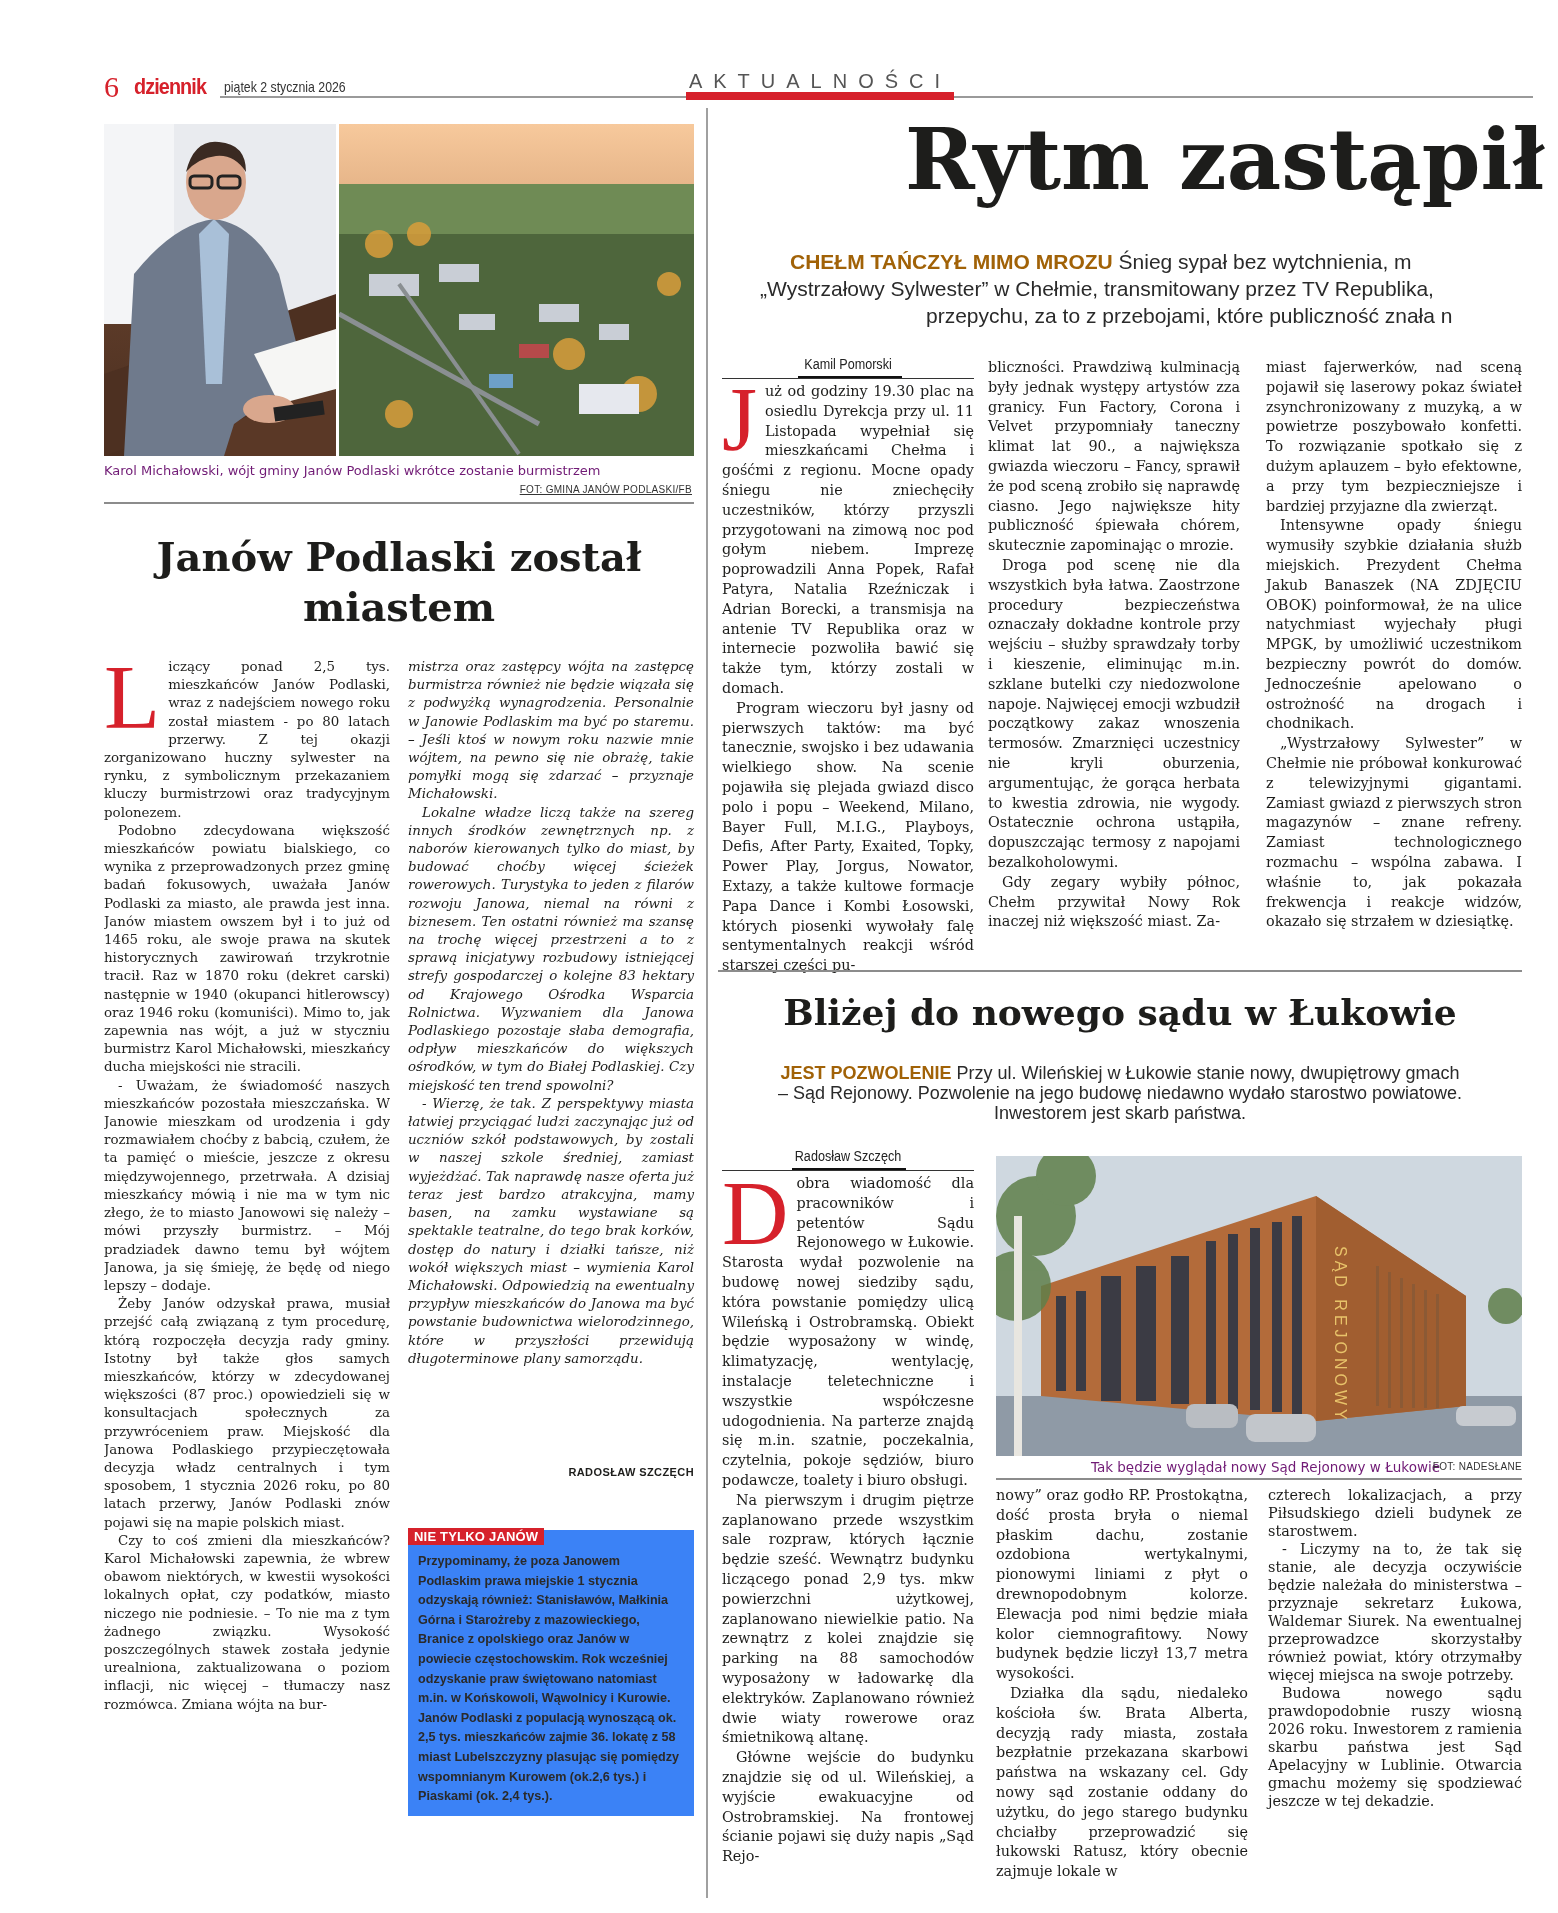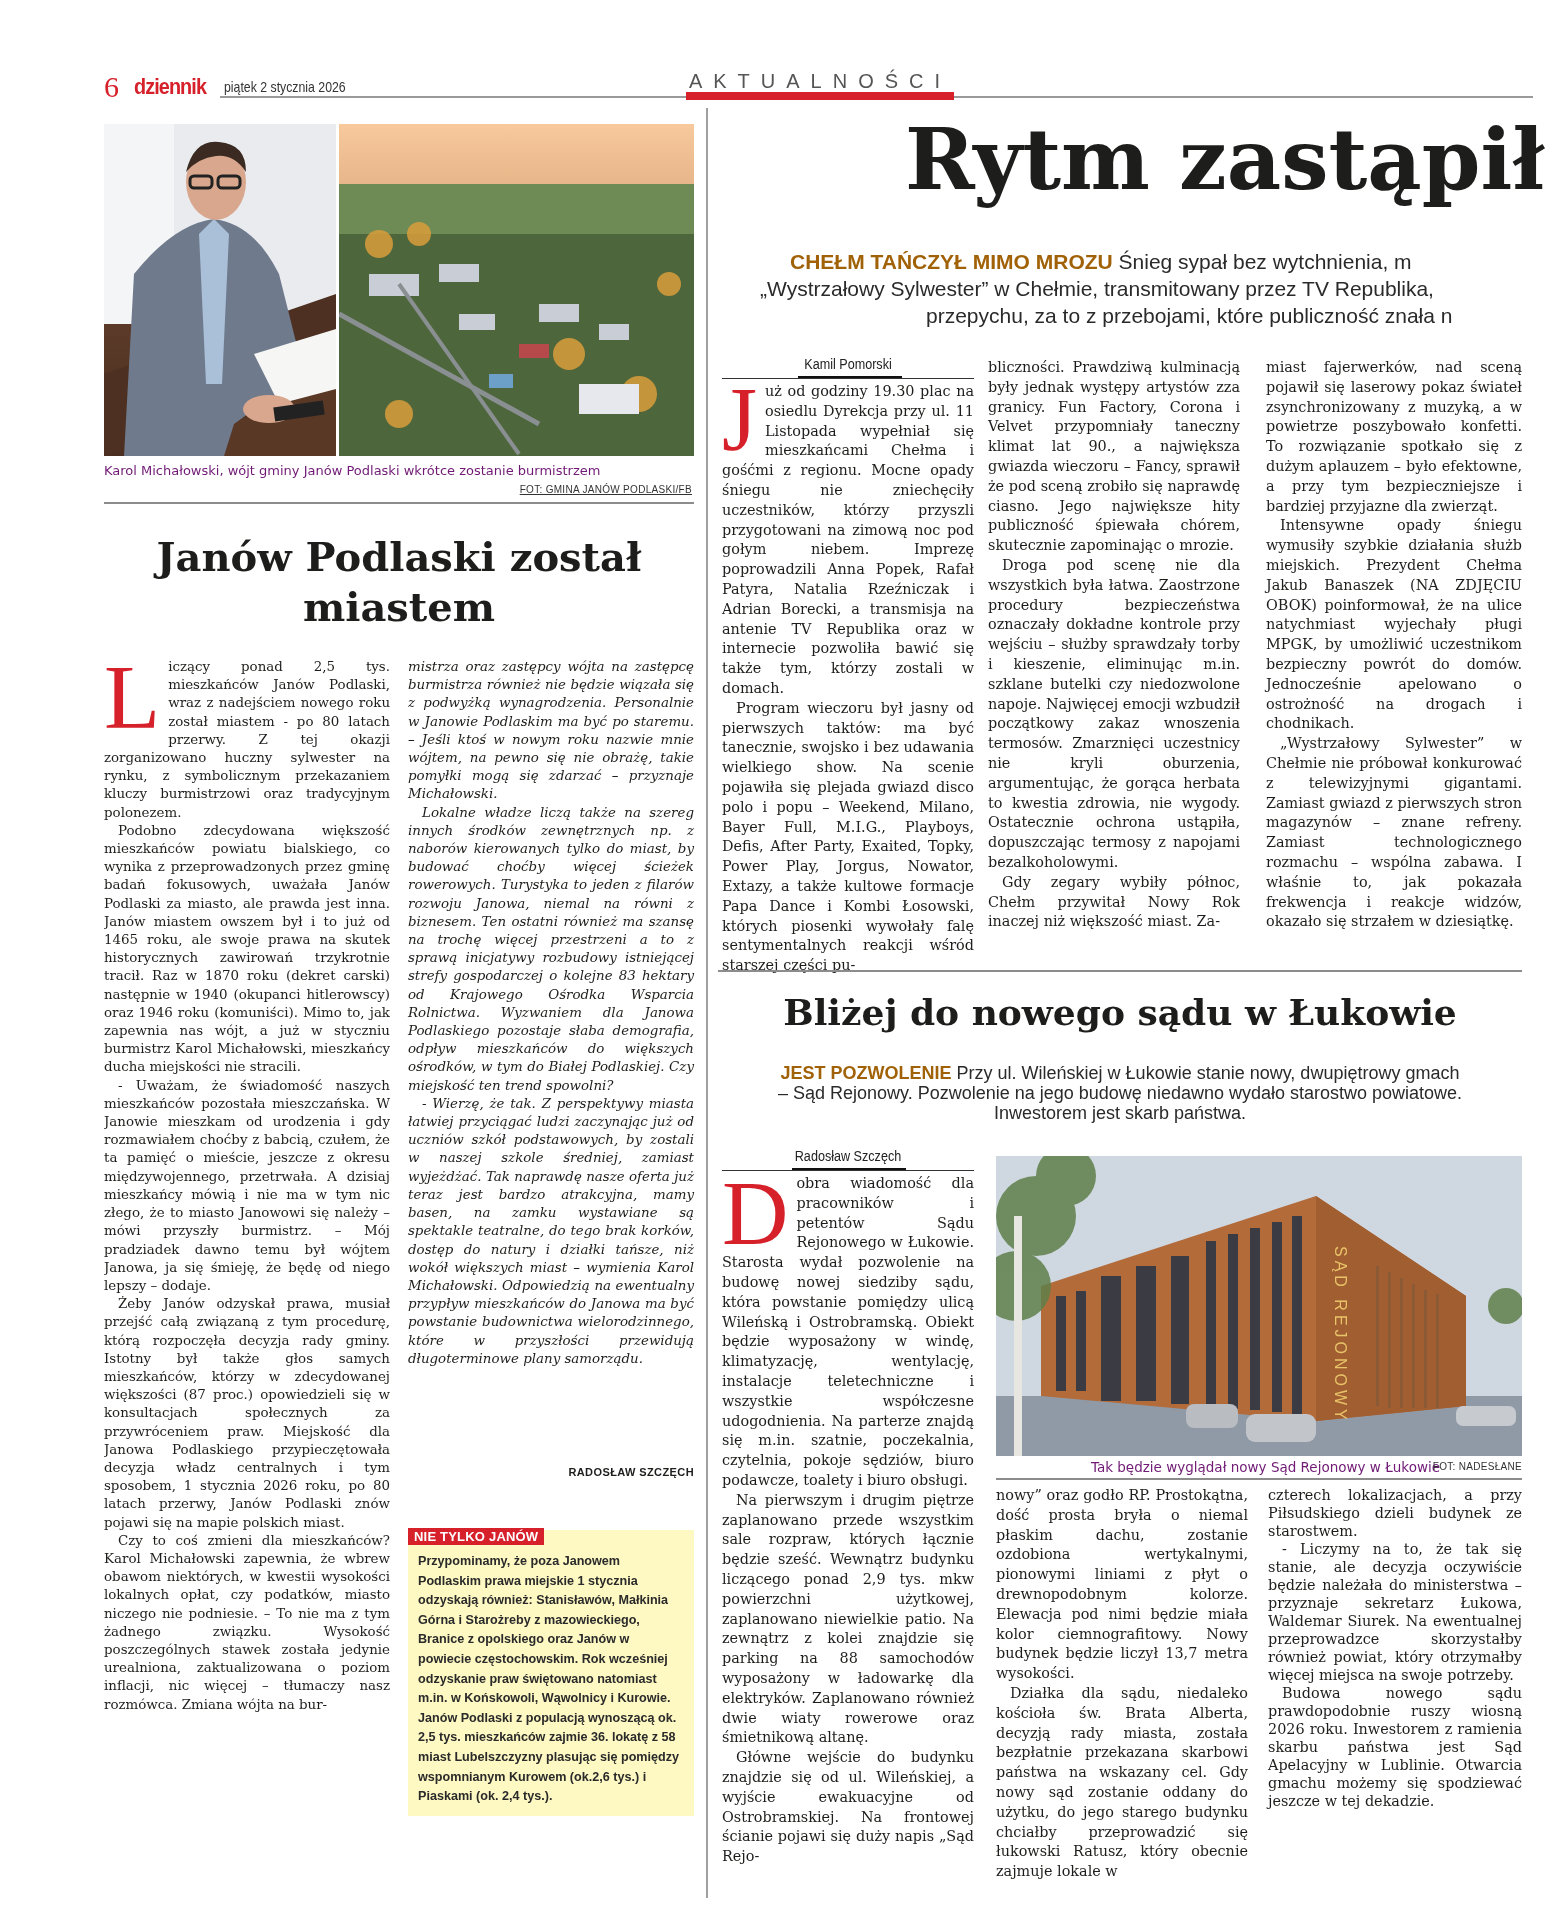--- a/index.html
+++ b/index.html
@@ -25,21 +25,21 @@
   .headline-serif { font-family: "DejaVu Serif", serif; font-weight: bold; color: #1d1d1b; }
   .body-col { font-family: "DejaVu Serif", serif; font-size: 13.4px; line-height: 18.2px; text-align: justify; hyphens: manual; color: #1d1d1b; }
   .body-col p { margin: 0; text-indent: 14px; }
   .body-col p.first { text-indent: 0; }
   .dropcap { float: left; font-family: "Liberation Serif", serif; color: #d6212b; font-size: 92px; line-height: 74px; margin: 2px 8px 0 0; }
   .byline { font-family: "Liberation Sans", sans-serif; font-size: 14px; text-align: center; color: #222; transform: scaleX(0.9); }
   .byline-rule { height: 1px; background: #333; }
   .byline-under { height: 2px; background: #111; }
   .signature { font-family: "Liberation Sans", sans-serif; font-weight: bold; font-size: 11px; text-align: right; letter-spacing: 0.4px; }
 
-  .box { background: #fef9c3; }
+  .box { background: #3b82f6; }
   .box-tag { background: #d6212b; color: #fff; font-family: "Liberation Sans", sans-serif; font-weight: bold; font-size: 13px; padding: 1px 6px; letter-spacing: 0.2px; }
   .box-text { font-family: "Liberation Sans", sans-serif; font-weight: bold; font-size: 12.6px; line-height: 19.6px; color: #2a2a2a; }
 
   .lead { font-family: "Liberation Sans", sans-serif; text-align: center; color: #2a2a2a; transform-origin: center; }
   .lead .kicker { color: #a16207; font-weight: bold; }
   .vrule { width: 2px; background: #a0a0a0; }
 </style>
 </head>
 <body>
 

